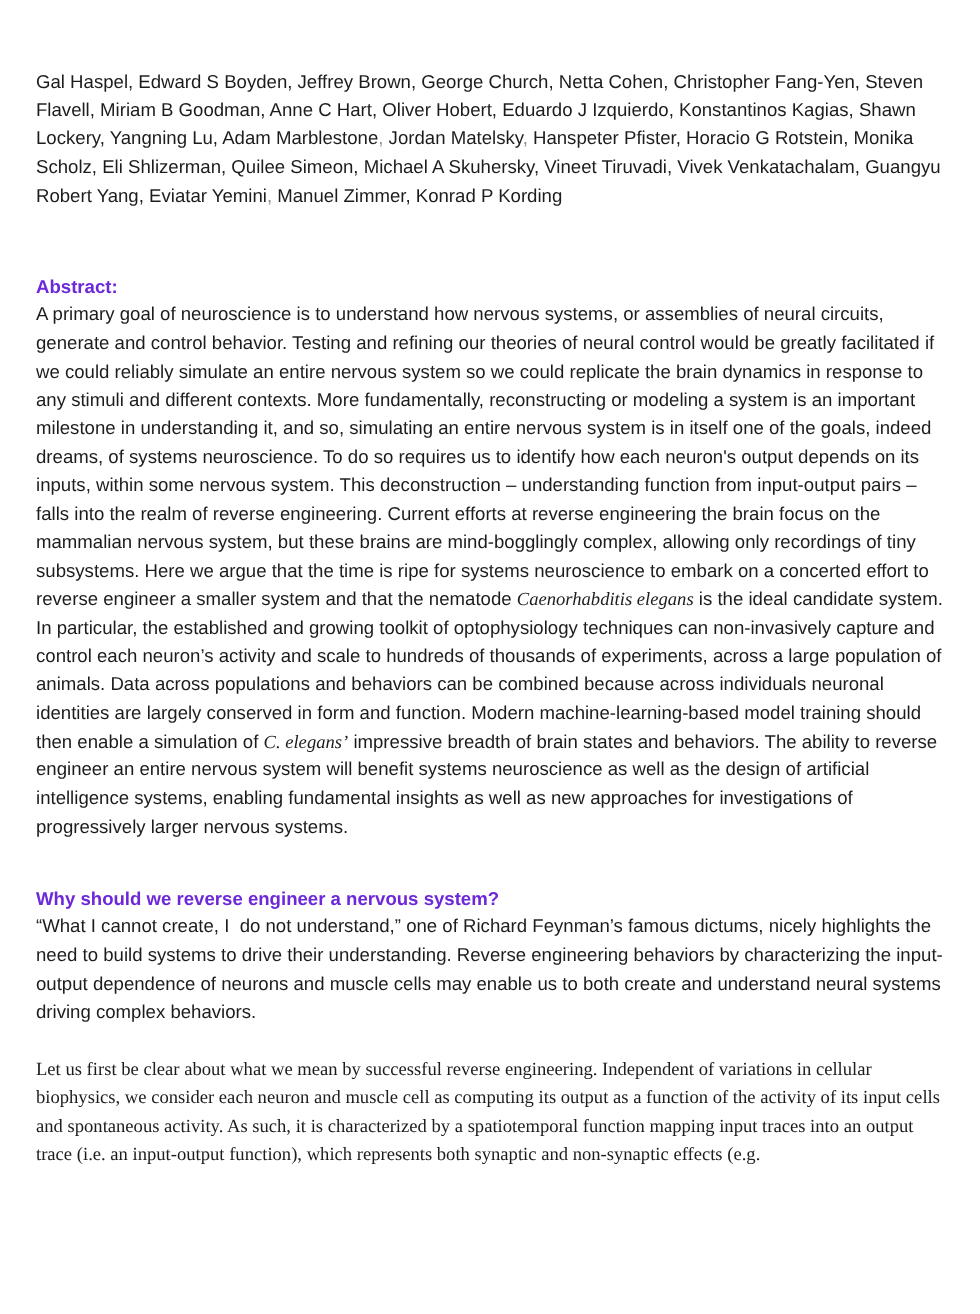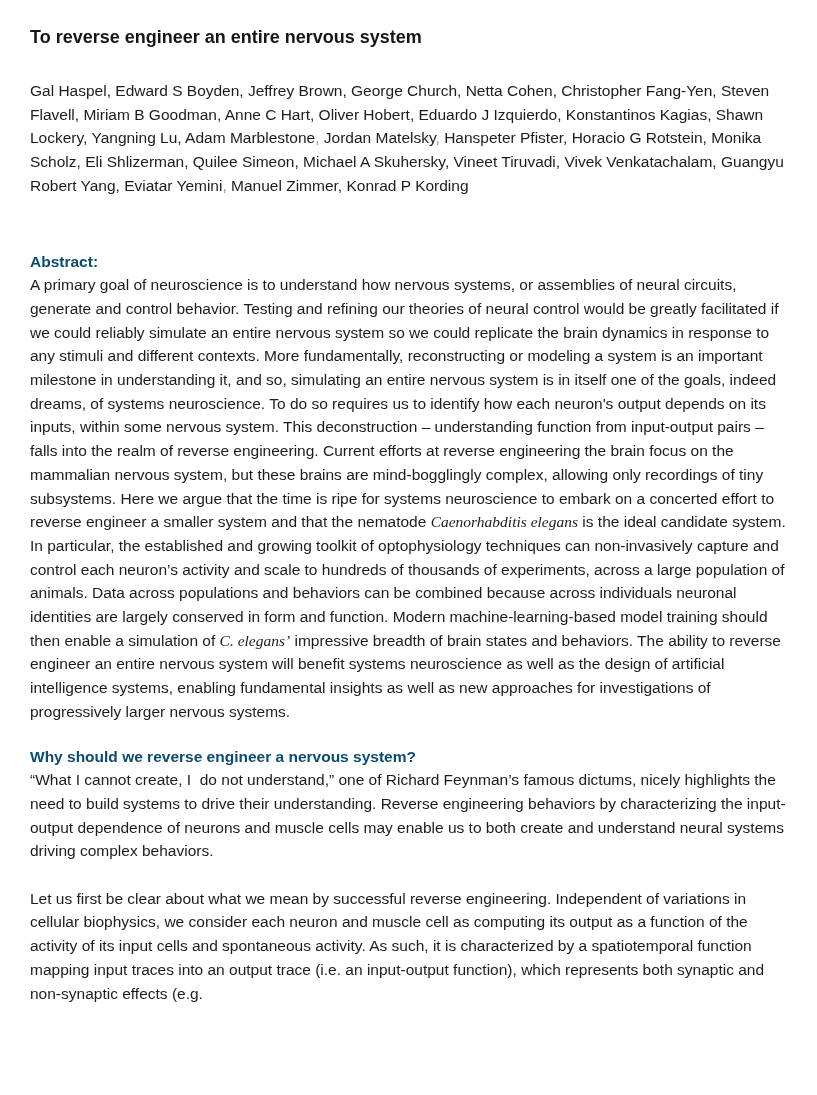--- a/index.html
+++ b/index.html
@@ -34,47 +34,47 @@
     margin: 31px 0 0 0;
     white-space: pre-wrap;
   }
   .gray-comma {
     color: #8f8f8f;
   }
   .sec-abstract {
     margin-top: 52px;
   }
   .sec-why {
-    margin-top: 21px;
+    margin-top: 36px;
   }
   .section-heading {
     margin: 0;
     font-size: 15.5px;
     line-height: 23.7px;
     font-weight: 700;
-    color: #0c4a6e;
+    color: #6d28d9;
   }
   p.body-para {
     margin: 0;
     white-space: pre-wrap;
   }
   p.body-para.para-gap {
     margin-top: 23.7px;
+    font-family: Liberation Serif, serif;
   }
   .italic {
     font-style: italic;
     font-family: Liberation Serif, serif;
   }
 </style>
 </head>
 <body>
 
 <div class="page">
 
-  <h1 class="doc-title">To reverse engineer an entire nervous system</h1>
 
   <p class="authors"><span>Gal Haspel, Edward S Boyden, Jeffrey Brown, George Church, Netta Cohen, Christopher Fang-Yen, Steven Flavell, Miriam B Goodman, Anne C Hart, Oliver Hobert, Eduardo J Izquierdo, Konstantinos Kagias, Shawn Lockery, Yangning Lu, Adam Marblestone</span><span class="gray-comma">,</span><span> Jordan Matelsky</span><span class="gray-comma">,</span><span> Hanspeter Pfister, Horacio G Rotstein, Monika Scholz, Eli Shlizerman, Quilee Simeon, Michael A Skuhersky, Vineet Tiruvadi, Vivek Venkatachalam, Guangyu Robert Yang, Eviatar Yemini</span><span class="gray-comma">,</span><span> Manuel Zimmer, Konrad P Kording</span></p>
 
   <section class="sec-abstract">
     <h2 class="section-heading">Abstract:</h2>
     <p class="body-para"><span>A primary goal of neuroscience is to understand how nervous systems, or assemblies of neural circuits, generate and control behavior. Testing and refining our theories of neural control would be greatly facilitated if we could reliably simulate an entire nervous system so we could replicate the brain dynamics in response to any stimuli and different contexts. More fundamentally, reconstructing or modeling a system is an important milestone in understanding it, and so, simulating an entire nervous system is in itself one of the goals, indeed dreams, of systems neuroscience. To do so requires us to identify how each neuron's output depends on its inputs, within some nervous system. This deconstruction – understanding function from input-output pairs – falls into the realm of reverse engineering. Current efforts at reverse engineering the brain focus on the mammalian nervous system, but these brains are mind-bogglingly complex, allowing only recordings of tiny subsystems. Here we argue that the time is ripe for systems neuroscience to embark on a concerted effort to reverse engineer a smaller system and that the nematode </span><span class="italic">Caenorhabditis elegans</span><span> is the ideal candidate system. In particular, the established and growing toolkit of optophysiology techniques can non-invasively capture and control each neuron’s activity and scale to hundreds of thousands of experiments, across a large population of animals. Data across populations and behaviors can be combined because across individuals neuronal identities are largely conserved in form and function. Modern machine-learning-based model training should then enable a simulation of </span><span class="italic">C. elegans’</span><span> impressive breadth of brain states and behaviors. The ability to reverse engineer an entire nervous system will benefit systems neuroscience as well as the design of artificial intelligence systems, enabling fundamental insights as well as new approaches for investigations of progressively larger nervous systems.</span></p>
   </section>
 
   <section class="sec-why">
     <h2 class="section-heading">Why should we reverse engineer a nervous system?</h2>

